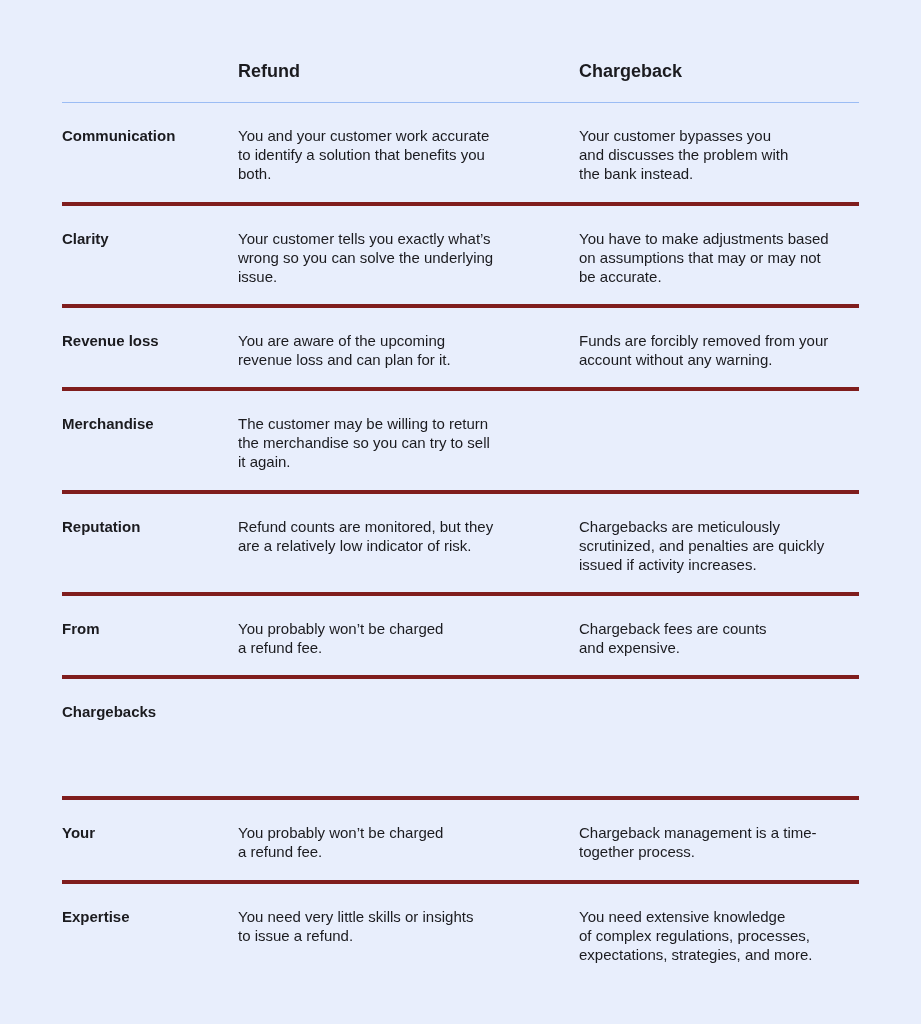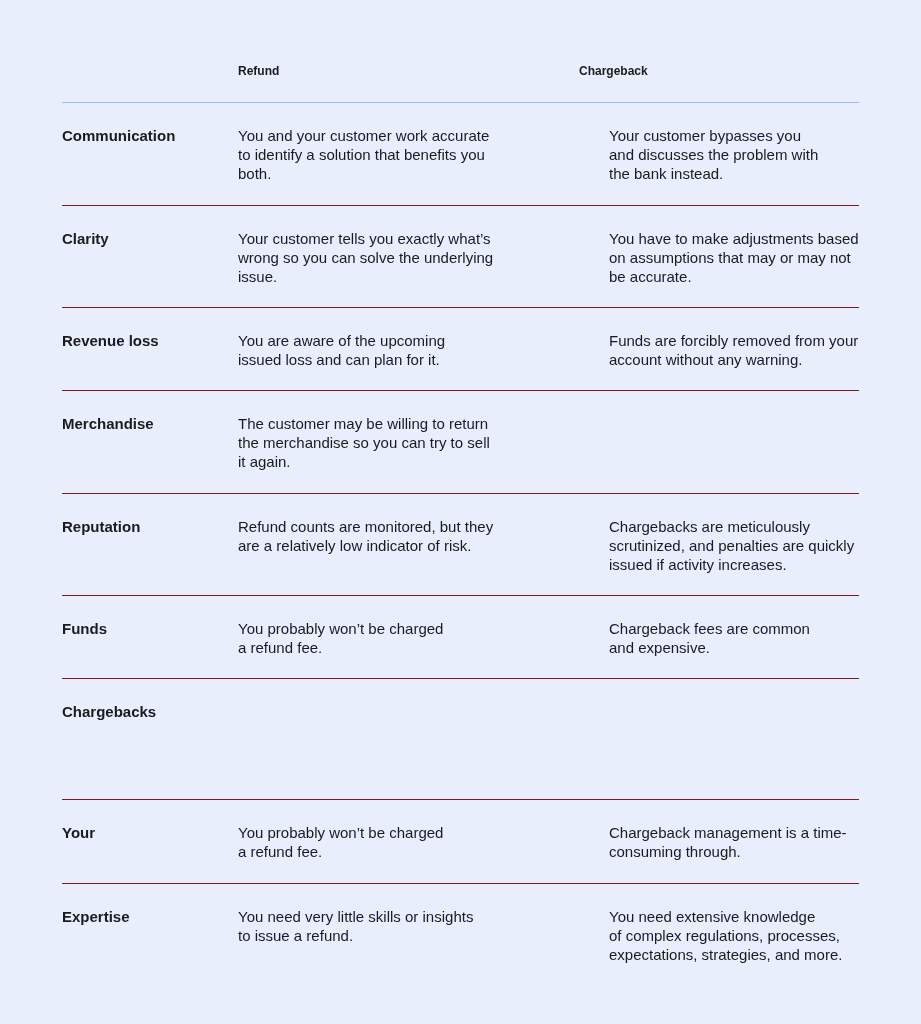--- a/index.html
+++ b/index.html
@@ -11,36 +11,36 @@
     position: relative;
     overflow: hidden;
   }
   .table { position: absolute; left: 62px; top: 0; width: 797px; }
   .header {
     position: relative; height: 102px;
     border-bottom: 1px solid #9BBCF4;
   }
   .header .col {
     position: absolute; top: 62px;
-    font-size: 12px; font-weight: bold; line-height: 19px;
+    font-size: 18px; font-weight: bold; line-height: 19px;
   }
   .row {
     position: relative;
-    border-bottom: 1px solid #7f1d1d;
+    border-bottom: 4px solid #7f1d1d;
     box-sizing: border-box;
   }
   .row.last { border-bottom: none; text-decoration: underline; }
   .cell {
     position: absolute; top: 23px;
     font-size: 15px; line-height: 19px;
     white-space: pre-line;
   }
   .c0 { left: 0; font-weight: bold; }
   .c1 { left: 176px; width: 300px; }
-  .c2 { left: 547px; width: 290px; }
+  .c2 { left: 517px; width: 290px; }
 </style>
 </head>
 <body>
 
 <div class="table">
   <div class="header">
     <div class="col c1" style="left:176px">Refund</div>
     <div class="col" style="left:517px">Chargeback</div>
   </div>
 
@@ -60,21 +60,21 @@
 on assumptions that may or may not
 be accurate.</div>
     <div class="cell c1">Your customer tells you exactly what’s
 wrong so you can solve the underlying
 issue.</div>
   </div>
 
   <div class="row" style="height:83px">
     <div class="cell c0">Revenue loss</div>
     <div class="cell c1">You are aware of the upcoming
-issued loss and can plan for it.</div>
+revenue loss and can plan for it.</div>
     <div class="cell c2">Funds are forcibly removed from your
 account without any warning.</div>
   </div>
 
   <div class="row" style="height:103px">
     <div class="cell c0">Merchandise</div>
     <div class="cell c1">The customer may be willing to return
 the merchandise so you can try to sell
 it again.</div>
   </div>
@@ -82,37 +82,37 @@
   <div class="row" style="height:102px">
     <div class="cell c0">Reputation</div>
     <div class="cell c1">Refund counts are monitored, but they
 are a relatively low indicator of risk.</div>
     <div class="cell c2">Chargebacks are meticulously
 scrutinized, and penalties are quickly
 issued if activity increases.</div>
   </div>
 
   <div class="row" style="height:83px">
-    <div class="cell c0">Funds</div>
+    <div class="cell c0">From</div>
     <div class="cell c1">You probably won’t be charged
 a refund fee.</div>
-    <div class="cell c2">Chargeback fees are common
+    <div class="cell c2">Chargeback fees are counts
 and expensive.</div>
   </div>
 
   <div class="row" style="height:121px">
     <div class="cell c0">Chargebacks</div>
   </div>
 
   <div class="row" style="height:84px">
     <div class="cell c0">Your</div>
     <div class="cell c1">You probably won’t be charged
 a refund fee.</div>
     <div class="cell c2">Chargeback management is a time-
-consuming through.</div>
+together process.</div>
   </div>
 
   <div class="row last" style="height:120px">
     <div class="cell c0">Expertise</div>
     <div class="cell c1">You need very little skills or insights
 to issue a refund.</div>
     <div class="cell c2">You need extensive knowledge
 of complex regulations, processes,
 expectations, strategies, and more.</div>
   </div>

